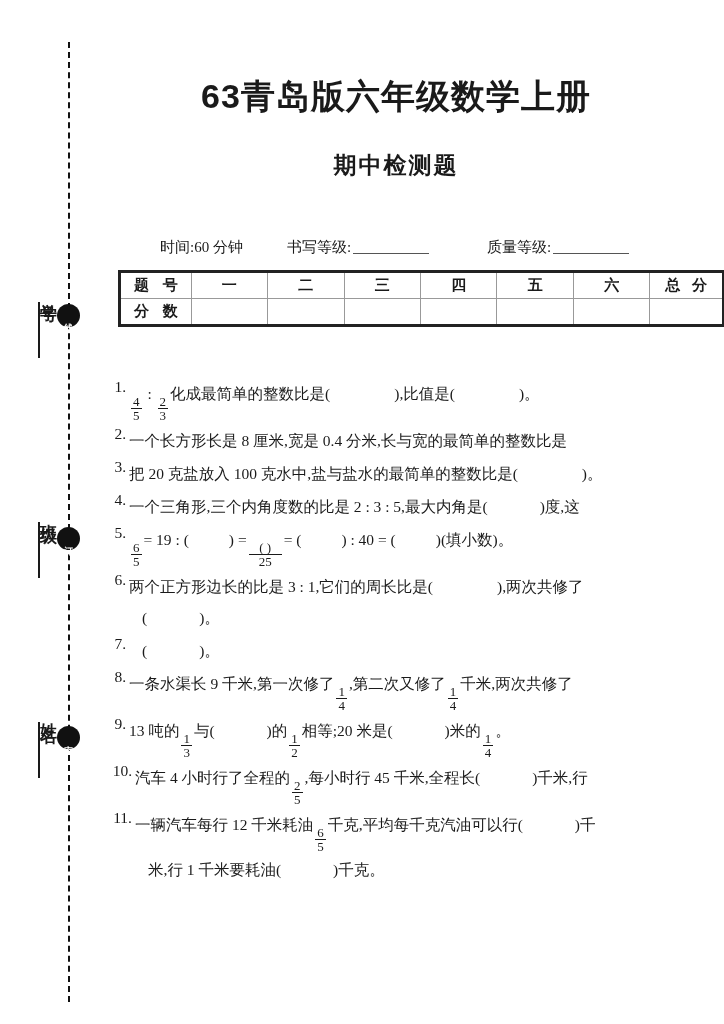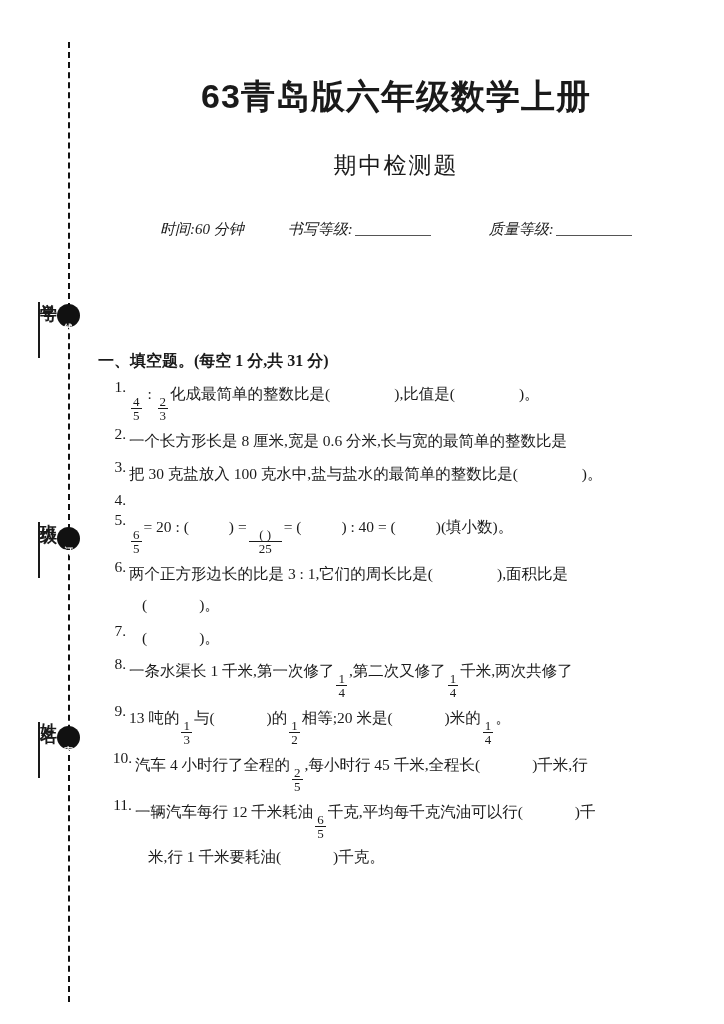--- a/index.html
+++ b/index.html
@@ -32,24 +32,24 @@
     position:relative;left:-9px;}
   .v-field.f1{top:290px;}
   .v-field.f2{top:510px;}
   .v-field.f3{top:710px;}
 
   
   .doc-title{position:absolute;left:96px;top:74px;width:600px;text-align:center;
     font-size:34px;font-weight:bold;letter-spacing:1px;
     font-family:"Liberation Sans","DejaVu Sans",sans-serif;}
   .doc-subtitle{position:absolute;left:96px;top:150px;width:600px;text-align:center;
-    font-size:23px;font-weight:normal;letter-spacing:2px;}
-
-  .meta-row{position:absolute;left:160px;top:220px;width:520px;
-    font-size:15px;display:flex;align-items:flex-end;font-style:italic;}
+    font-size:23px;font-weight:bold;letter-spacing:2px;}
+
+  .meta-row{position:absolute;left:160px;top:238px;width:520px;
+    font-size:15px;display:flex;align-items:flex-end;}
   .meta-item{white-space:nowrap;}
   .meta-item.m1{margin-right:44px;}
   .meta-item.m2{margin-right:58px;}
   .blank-line{display:inline-block;width:76px;border-bottom:1px solid #555;
     height:13px;vertical-align:-2px;margin-left:2px;}
 
   
   .score-table{position:absolute;left:119px;top:271px;border-collapse:collapse;}
   .score-table td{border:1px solid #8a8a8a;height:25px;text-align:center;
     font-size:15px;font-weight:bold;padding:0;}
@@ -110,90 +110,114 @@
 
   <div class="doc-title">63青岛版六年级数学上册</div>
   <div class="doc-subtitle">期中检测题</div>
 
   <div class="meta-row">
     <span class="meta-item m1">时间:60 分钟</span>
     <span class="meta-item m2"><span>书写等级:</span><span class="blank-line"></span></span>
     <span class="meta-item"><span>质量等级:</span><span class="blank-line"></span></span>
   </div>
 
-
-  <div class="section-head">一、填空题。(每空 1 分,共 31 分)</div>
+  <table class="score-table">
+    <tbody>
+        <tr>
+      <td>题 号</td>
+      <td class="c">一</td>
+      <td class="c">二</td>
+      <td class="c">三</td>
+      <td class="c">四</td>
+      <td class="c">五</td>
+      <td class="c">六</td>
+      <td class="tot">总 分</td>
+    </tr>
+    <tr>
+      <td>分 数</td>
+      <td class="c"></td>
+      <td class="c"></td>
+      <td class="c"></td>
+      <td class="c"></td>
+      <td class="c"></td>
+      <td class="c"></td>
+      <td class="tot"></td>
+    </tr>
+  </tbody>
+    </table>
+
 
   <div class="qlist">
 
     <div class="q">
       <div class="q-num">1.</div>
       <div class="q-body">
         <span class="ln"><span class="frac">
               <span class="num">4</span>
               <span class="den">5</span>
             </span><span> : </span><span class="frac">
               <span class="num">2</span>
               <span class="den">3</span>
             </span><span>化成最简单的整数比是(</span><span class="gap g-lg"></span><span>),比值是(</span><span class="gap g-lg"></span><span>)。</span></span>
       </div>
     </div>
 
     <div class="q">
       <div class="q-num">2.</div>
       <div class="q-body">
-        <span class="ln">一个长方形长是 8 厘米,宽是 0.6 分米,长与宽的最简单的整数比是</span>
+        <span class="ln">一个长方形长是 8 厘米,宽是 0.4 分米,长与宽的最简单的整数比是</span>
       </div>
     </div>
 
     <div class="q">
       <div class="q-num">3.</div>
       <div class="q-body">
-        <span class="ln"><span>把 30 克盐放入 100 克水中,盐与盐水的最简单的整数比是(</span><span class="gap g-lg"></span><span>)。</span></span>
+        <span class="ln"><span>把 20 克盐放入 100 克水中,盐与盐水的最简单的整数比是(</span><span class="gap g-lg"></span><span>)。</span></span>
       </div>
     </div>
 
     <div class="q">
       <div class="q-num">4.</div>
       <div class="q-body">
+        <span class="ln"><span>一个三角形,三个内角度数的比是 2 : 3 : 5,最大内角是(</span><span class="gap g-md"></span><span>)度,这</span></span>
       </div>
     </div>
 
     <div class="q">
       <div class="q-num">5.</div>
       <div class="q-body">
         <span class="ln"><span class="frac">
               <span class="num">6</span>
               <span class="den">5</span>
-            </span><span>= 20 : (</span><span class="gap g-sm"></span><span>) =</span><span class="frac wide">
+            </span><span>= 19 : (</span><span class="gap g-sm"></span><span>) =</span><span class="frac wide">
               <span class="num">(        )</span>
               <span class="den">25</span>
             </span><span>= (</span><span class="gap g-sm"></span><span>) : 40 = (</span><span class="gap g-sm"></span><span>)(填小数)。</span></span>
       </div>
     </div>
 
     <div class="q">
       <div class="q-num">6.</div>
       <div class="q-body">
-        <span class="ln"><span>两个正方形边长的比是 3 : 1,它们的周长比是(</span><span class="gap g-lg"></span><span>),面积比是</span></span>
+        <span class="ln"><span>两个正方形边长的比是 3 : 1,它们的周长比是(</span><span class="gap g-lg"></span><span>),两次共修了</span></span>
         <span class="ln ind"><span>(</span><span class="gap g-md"></span><span>)。</span></span>
       </div>
     </div>
 
     <div class="q">
       <div class="q-num">7.</div>
       <div class="q-body">
         <span class="ln ind"><span>(</span><span class="gap g-md"></span><span>)。</span></span>
       </div>
     </div>
 
     <div class="q">
       <div class="q-num">8.</div>
       <div class="q-body">
-        <span class="ln"><span>一条水渠长 1 千米,第一次修了</span><span class="frac">
+        <span class="ln"><span>一条水渠长 9 千米,第一次修了</span><span class="frac">
               <span class="num">1</span>
               <span class="den">4</span>
             </span><span>,第二次又修了</span><span class="frac">
               <span class="num">1</span>
               <span class="den">4</span>
             </span><span>千米,两次共修了</span></span>
       </div>
     </div>
 
     <div class="q">

